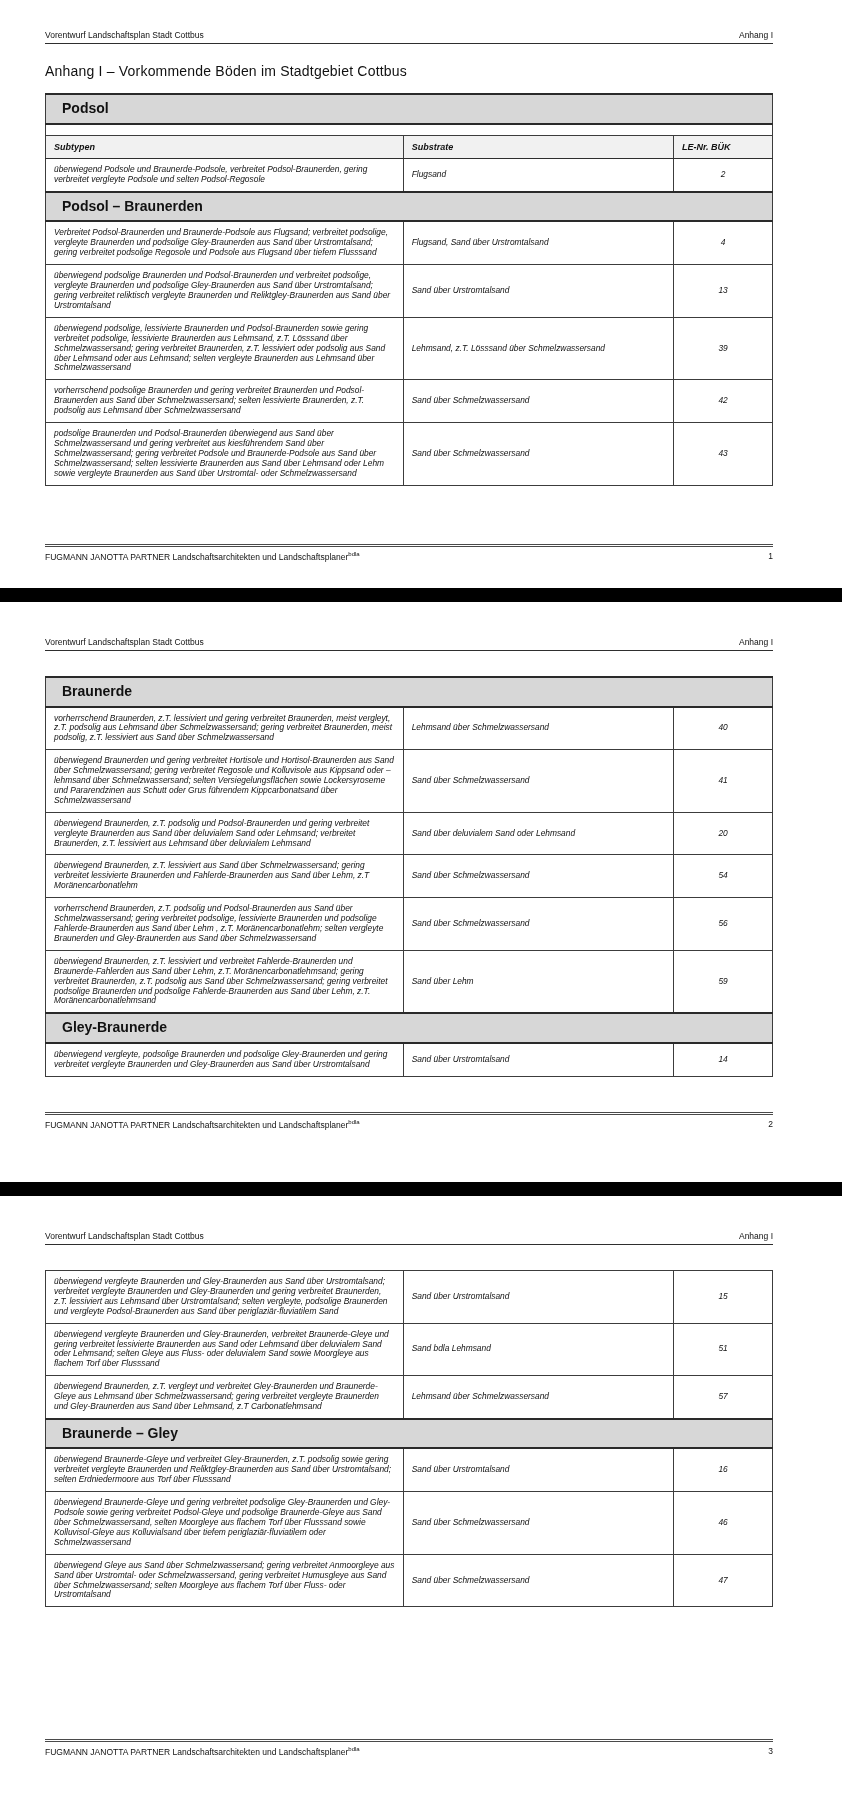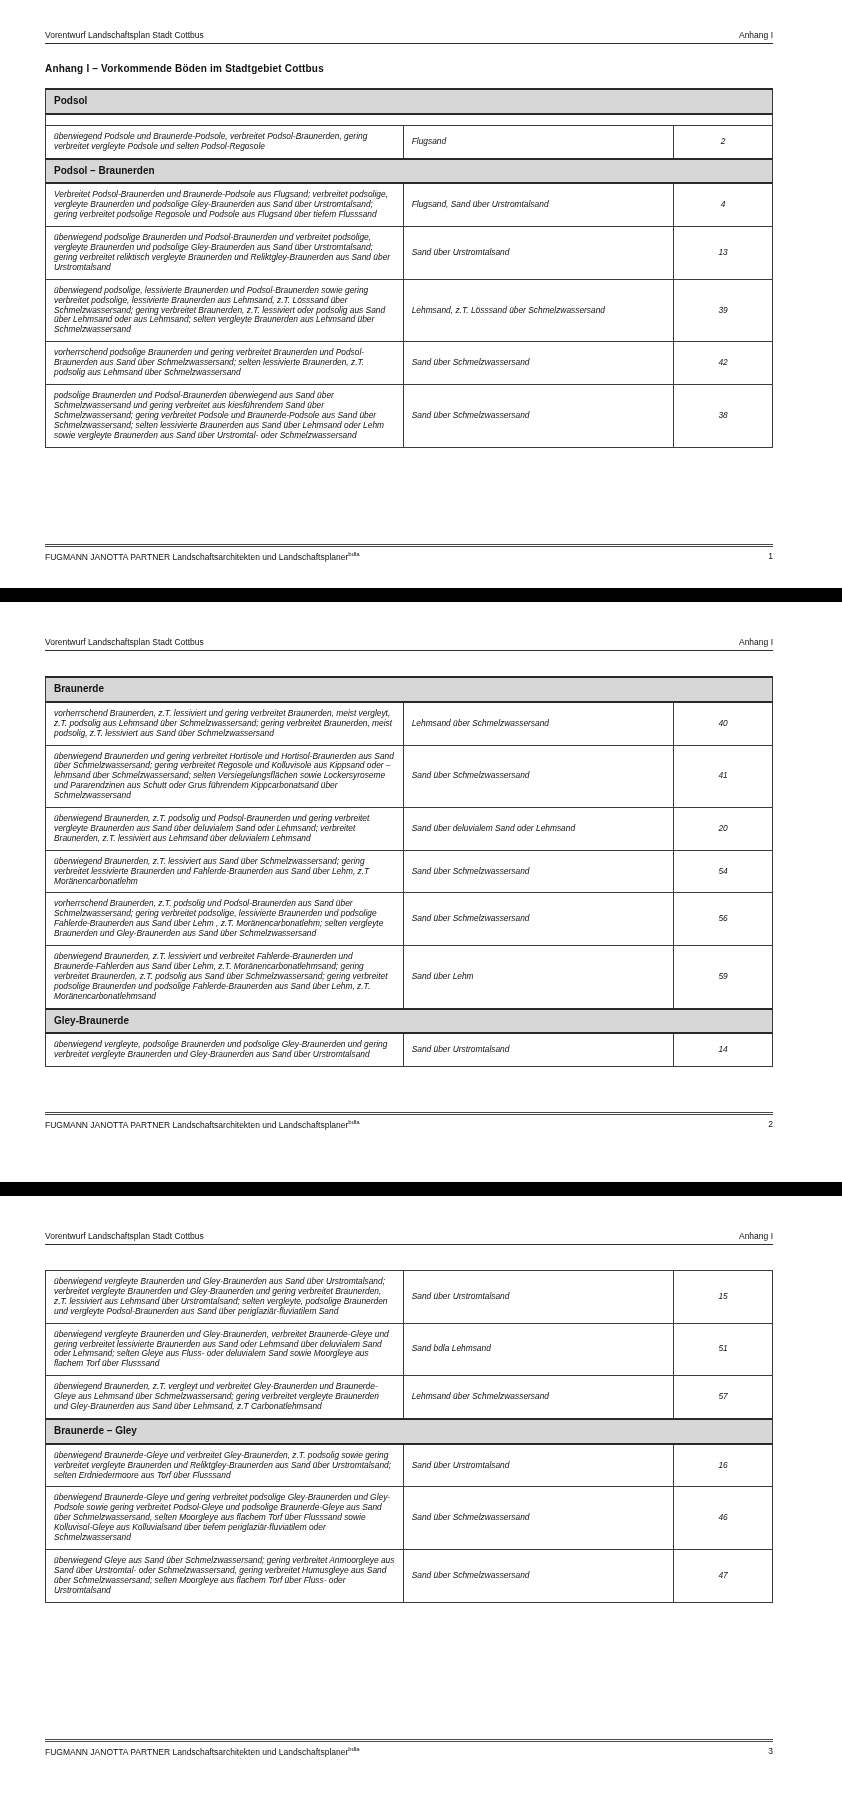--- a/index.html
+++ b/index.html
@@ -4,28 +4,28 @@
 <style>
   html,body{margin:0;padding:0;background:#fff;}
   body{width:842px;font-family:"Liberation Sans",sans-serif;color:#111;}
   .doc{width:732px;}
   .page{box-sizing:border-box;width:842px;display:flex;flex-direction:column;overflow:hidden;background:#fff;}
   .page-1{height:588px;padding:30px 69px 26px 45px;}
   .page-2{height:580px;padding:35px 69px 52px 45px;}
   .page-3{height:599px;padding:35px 69px 38px 45px;}
   .separator-bar{height:14px;width:842px;background:#000;}
   .page-head{display:flex;justify-content:space-between;align-items:flex-end;font-size:8.5px;padding-bottom:3px;border-bottom:1.5px solid #2e2e2e;}
-  .page-title{font-size:10px;font-weight:bold;margin:19px 0 14px 0;letter-spacing:.2px;}
+  .page-title{font-size:14px;font-weight:normal;margin:19px 0 14px 0;letter-spacing:.2px;}
   table.soil-table{width:100%;border-collapse:collapse;table-layout:fixed;border:1.5px solid #2e2e2e;font-size:8.4px;font-style:italic;line-height:1.18;}
   .mt-notitle{margin-top:25px;}
   table.soil-table td{border:1px solid #3c3c3c;padding:6px 8px;vertical-align:middle;word-wrap:break-word;}
   td.subtypen-cell{vertical-align:top;padding-top:7px;padding-bottom:9px;}
   td.substrate-cell{}
   td.le-cell{text-align:center;}
-  tr.section-row td{font-style:normal;font-weight:bold;font-size:10px;background:#d7d7d7;border-top:2px solid #2a2a2a;border-bottom:2px solid #2a2a2a;padding:5px 8px 6px 8px;}
+  tr.section-row td{font-style:normal;font-weight:bold;font-size:14px;background:#d7d7d7;border-top:2px solid #2a2a2a;border-bottom:2px solid #2a2a2a;padding:5px 8px 6px 16px;}
   tr.gap-row td{height:10px;padding:0;border-top:none;border-bottom:none;}
   tr.colhead-row td{font-weight:bold;font-size:9px;background:#f1f1f1;padding:6px 8px;border-bottom:1.5px solid #2e2e2e;}
   tr.colhead-row td.le-cell{text-align:left;}
   .page-foot{margin-top:auto;display:flex;justify-content:space-between;font-size:8.5px;border-top:3px double #4a4a4a;padding-top:4px;}
   .foot-org sup{font-size:6px;}
 </style>
 </head>
 <body>
 
 <div class="doc">
@@ -42,20 +42,25 @@
           <col style="width: 37.2%;">
           <col style="width: 13.6%;">
         </colgroup>
         <tbody>
           <tr class="section-row">
             <td class="section-cell" colspan="3">Podsol</td>
           </tr>
           <tr class="gap-row">
             <td class="gap-cell" colspan="3"></td>
           </tr>
+          <tr class="colhead-row">
+            <td class="subtypen-cell">Subtypen</td>
+            <td class="substrate-cell">Substrate</td>
+            <td class="le-cell">LE-Nr. BÜK</td>
+          </tr>
           <tr class="data-row">
             <td class="subtypen-cell">überwiegend Podsole und Braunerde-Podsole, verbreitet Podsol-Braunerden, gering verbreitet vergleyte Podsole und selten Podsol-Regosole</td>
             <td class="substrate-cell">Flugsand</td>
             <td class="le-cell">2</td>
           </tr>
           <tr class="section-row">
             <td class="section-cell" colspan="3">Podsol – Braunerden</td>
           </tr>
           <tr class="data-row">
             <td class="subtypen-cell">Verbreitet Podsol-Braunerden und Braunerde-Podsole aus Flugsand; verbreitet podsolige, vergleyte Braunerden und podsolige Gley-Braunerden aus Sand über Urstromtalsand; gering verbreitet podsolige Regosole und Podsole aus Flugsand über tiefem Flusssand</td>
@@ -73,21 +78,21 @@
             <td class="le-cell">39</td>
           </tr>
           <tr class="data-row">
             <td class="subtypen-cell">vorherrschend podsolige Braunerden und gering verbreitet Braunerden und Podsol-Braunerden aus Sand über Schmelzwassersand; selten lessivierte Braunerden, z.T. podsolig aus Lehmsand über Schmelzwassersand</td>
             <td class="substrate-cell">Sand über Schmelzwassersand</td>
             <td class="le-cell">42</td>
           </tr>
           <tr class="data-row">
             <td class="subtypen-cell">podsolige Braunerden und Podsol-Braunerden überwiegend aus Sand über Schmelzwassersand und gering verbreitet aus kiesführendem Sand über Schmelzwassersand; gering verbreitet Podsole und Braunerde-Podsole aus Sand über Schmelzwassersand; selten lessivierte Braunerden aus Sand über Lehmsand oder Lehm sowie vergleyte Braunerden aus Sand über Urstromtal- oder Schmelzwassersand</td>
             <td class="substrate-cell">Sand über Schmelzwassersand</td>
-            <td class="le-cell">38</td>
+            <td class="le-cell">43</td>
           </tr>
         </tbody>
       </table>
     <div class="page-foot">
       <span class="foot-org"><span>FUGMANN JANOTTA PARTNER Landschaftsarchitekten und Landschaftsplaner</span><sup>bdla</sup></span>
       <span class="foot-page">1</span>
     </div>
   </section>
 
   <div class="separator-bar"></div>

